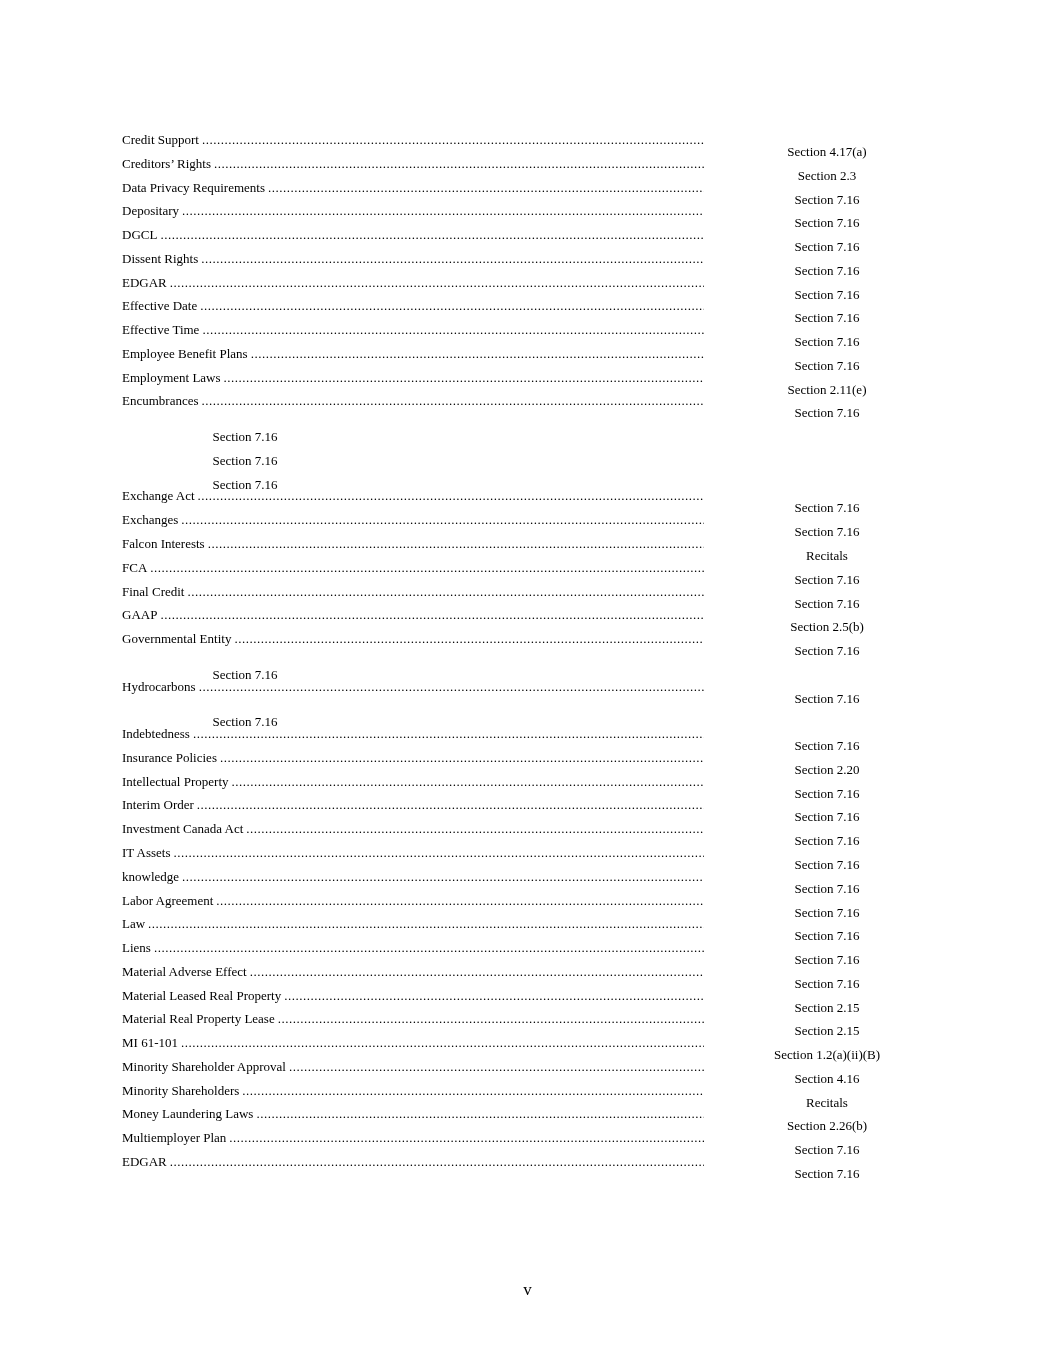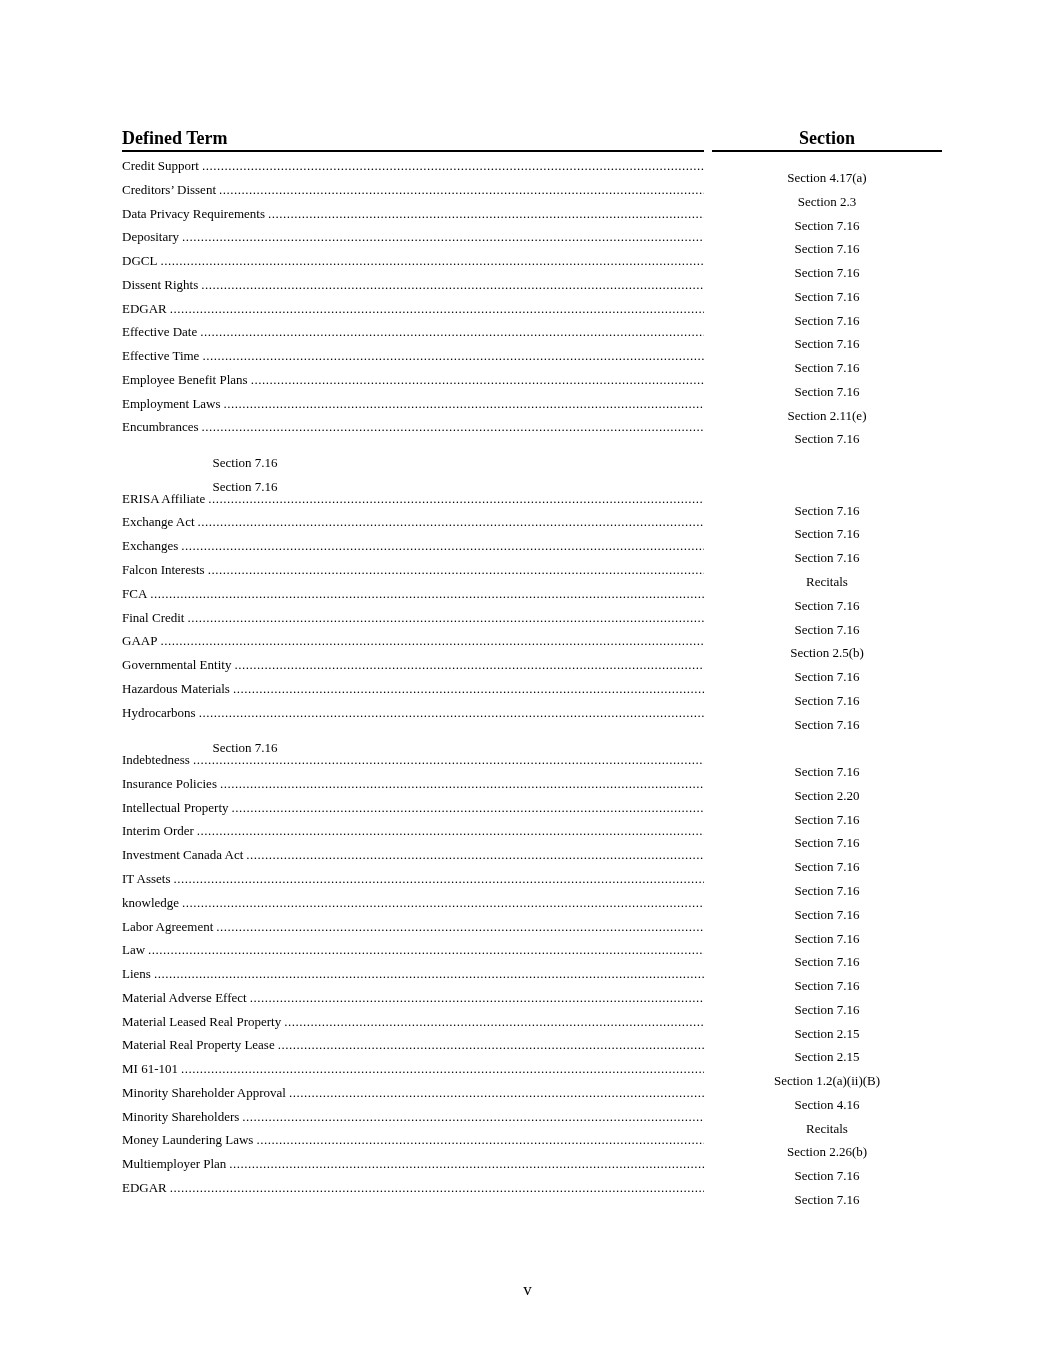--- a/index.html
+++ b/index.html
@@ -89,37 +89,32 @@
     text-align: center;
     font-size: 17px;
     line-height: 22px;
   }
 </style>
 </head>
 <body>
 
 <div class="page">
   <div class="doc-table">
-    <div class="header-row">
-      <div class="header-cell-term">Defined Term</div>
-      <div class="header-gap"></div>
-      <div class="header-cell-section">Section</div>
-    </div>
     <div class="rows" id="rows">
         <div class="row">
           <span class="left-cell">
             <span class="term">Credit Support</span>
             <span class="leader"></span>
           </span>
           <span class="row-gap"></span>
           <span class="section-ref">Section 4.17(a)</span>
         </div>
         <div class="row">
           <span class="left-cell">
-            <span class="term">Creditors’ Dissent</span>
+            <span class="term">Creditors’ Rights</span>
             <span class="leader"></span>
           </span>
           <span class="row-gap"></span>
           <span class="section-ref">Section 2.3</span>
         </div>
         <div class="row">
           <span class="left-cell">
             <span class="term">Data Privacy Requirements</span>
             <span class="leader"></span>
           </span>
@@ -200,24 +195,20 @@
         </div>
         <div class="row">
           <span class="row-gap"></span>
           <span class="section-ref">Section 7.16</span>
         </div>
         <div class="row">
           <span class="row-gap"></span>
           <span class="section-ref">Section 7.16</span>
         </div>
         <div class="row">
-          <span class="left-cell">
-            <span class="term">ERISA Affiliate</span>
-            <span class="leader"></span>
-          </span>
           <span class="row-gap"></span>
           <span class="section-ref">Section 7.16</span>
         </div>
         <div class="row">
           <span class="left-cell">
             <span class="term">Exchange Act</span>
             <span class="leader"></span>
           </span>
           <span class="row-gap"></span>
           <span class="section-ref">Section 7.16</span>
@@ -264,24 +255,20 @@
         </div>
         <div class="row">
           <span class="left-cell">
             <span class="term">Governmental Entity</span>
             <span class="leader"></span>
           </span>
           <span class="row-gap"></span>
           <span class="section-ref">Section 7.16</span>
         </div>
         <div class="row">
-          <span class="left-cell">
-            <span class="term">Hazardous Materials</span>
-            <span class="leader"></span>
-          </span>
           <span class="row-gap"></span>
           <span class="section-ref">Section 7.16</span>
         </div>
         <div class="row">
           <span class="left-cell">
             <span class="term">Hydrocarbons</span>
             <span class="leader"></span>
           </span>
           <span class="row-gap"></span>
           <span class="section-ref">Section 7.16</span>

